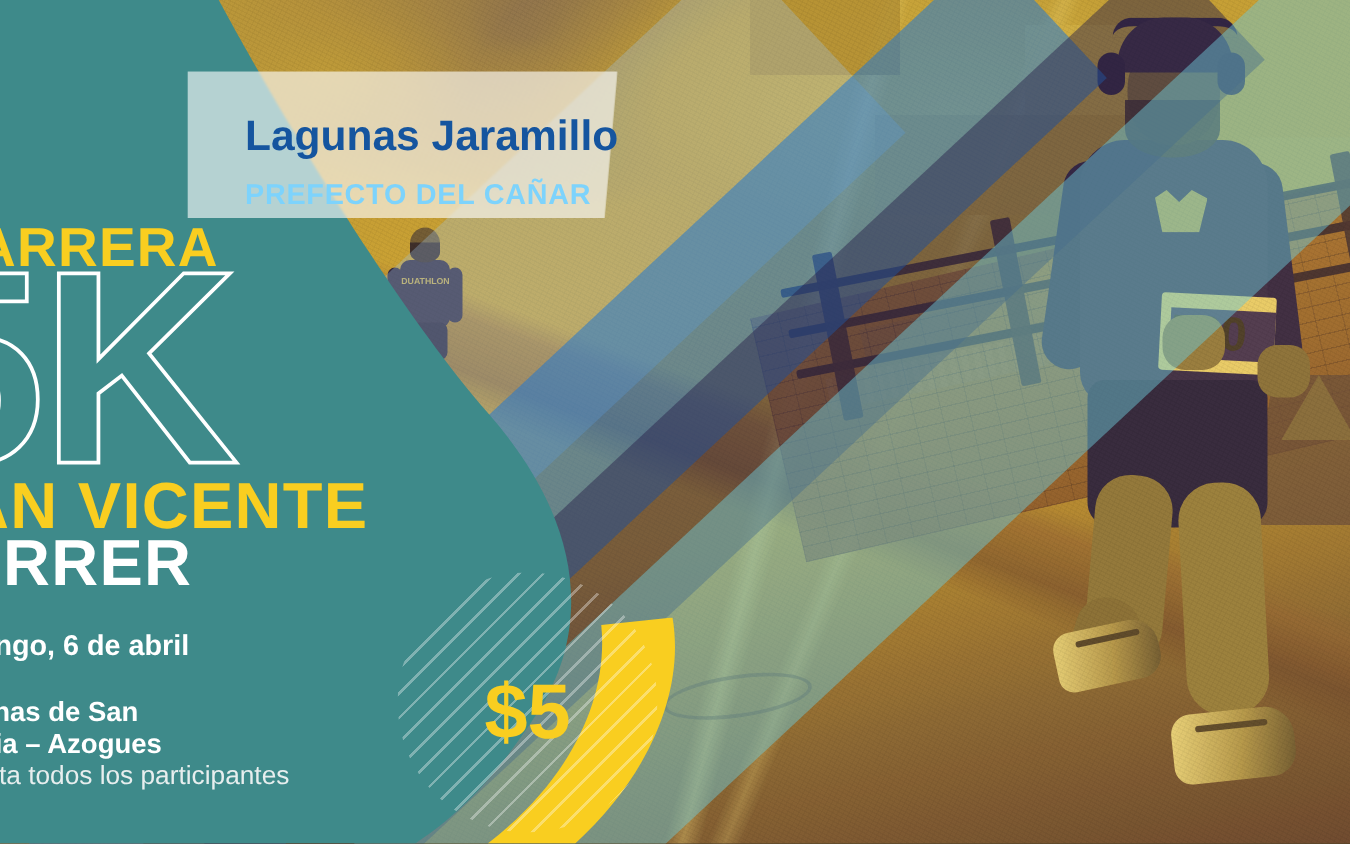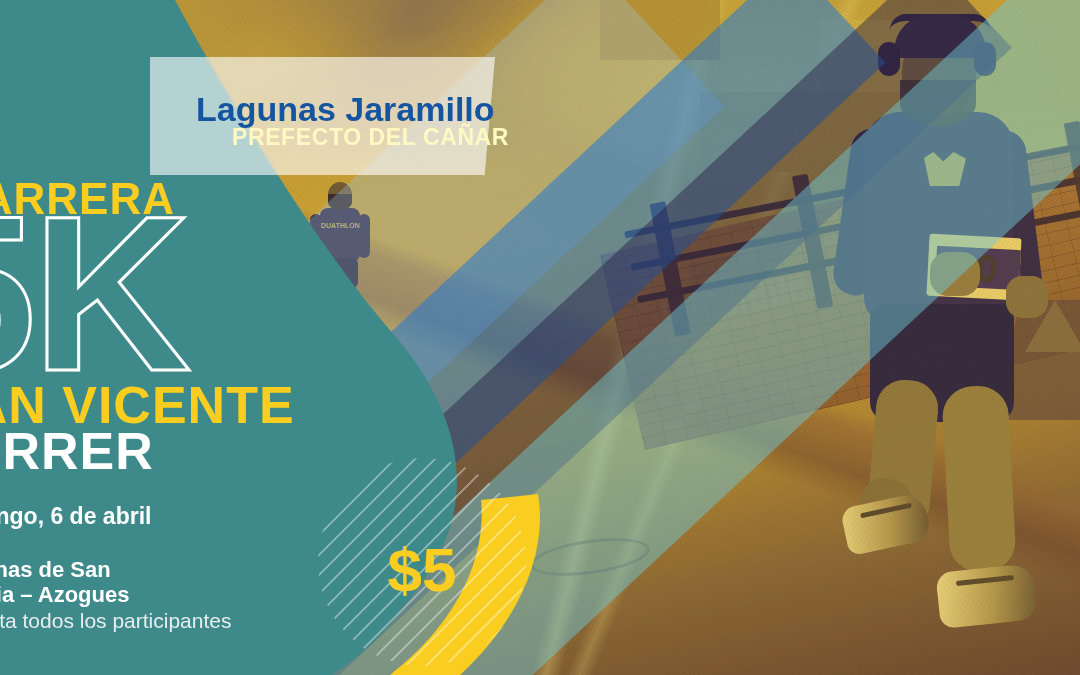--- a/index.html
+++ b/index.html
@@ -134,21 +134,21 @@
     font:400 44px/46px "Liberation Sans",sans-serif;color:#ffffff;letter-spacing:.5px;}
   .costo-price{position:absolute;left:332px;top:538px;width:180px;text-align:center;
     font:800 62px/64px "Liberation Sans",sans-serif;color:#F9CE20;letter-spacing:0;}
 
   
   .namebar{position:absolute;left:150px;top:57px;width:345px;height:118px;
     background:rgba(255,255,255,.62);
     clip-path:polygon(0 0, 100% 0, 97% 100%, 0 100%);
     backdrop-filter:blur(1px);}
   .nb-name{position:absolute;left:196px;top:90px;font:700 34px/38px "Liberation Sans",sans-serif;color:#15559f;white-space:nowrap;}
-  .nb-role{position:absolute;left:196px;top:124px;font:700 23px/26px "Liberation Sans",sans-serif;color:#fef9c3;letter-spacing:.6px;white-space:nowrap;margin-left:36px;}
+  .nb-role{position:absolute;left:196px;top:142px;font:700 23px/26px "Liberation Sans",sans-serif;color:#7dd3fc;letter-spacing:.6px;white-space:nowrap;}
 
   
   .minirunner{position:absolute;left:308px;top:182px;width:62px;height:140px;}
   .minirunner .m{position:absolute;background:#2e2748;}
   .minirunner .mhead{left:20px;top:0;width:24px;height:26px;border-radius:50%;background:#6f5f35;}
   .minirunner .mbeard{left:20px;top:12px;width:24px;height:16px;border-radius:0 0 50% 50%;background:#352a22;}
   .minirunner .mtorso{left:12px;top:26px;width:40px;height:54px;border-radius:8px;}
   .minirunner .mshorts{left:14px;top:76px;width:36px;height:30px;border-radius:6px;background:#241f3c;}
   .minirunner .mleg1{left:16px;top:102px;width:13px;height:38px;border-radius:7px;background:#7a6a38;}
   .minirunner .mleg2{left:34px;top:102px;width:13px;height:34px;border-radius:7px;background:#847338;}

